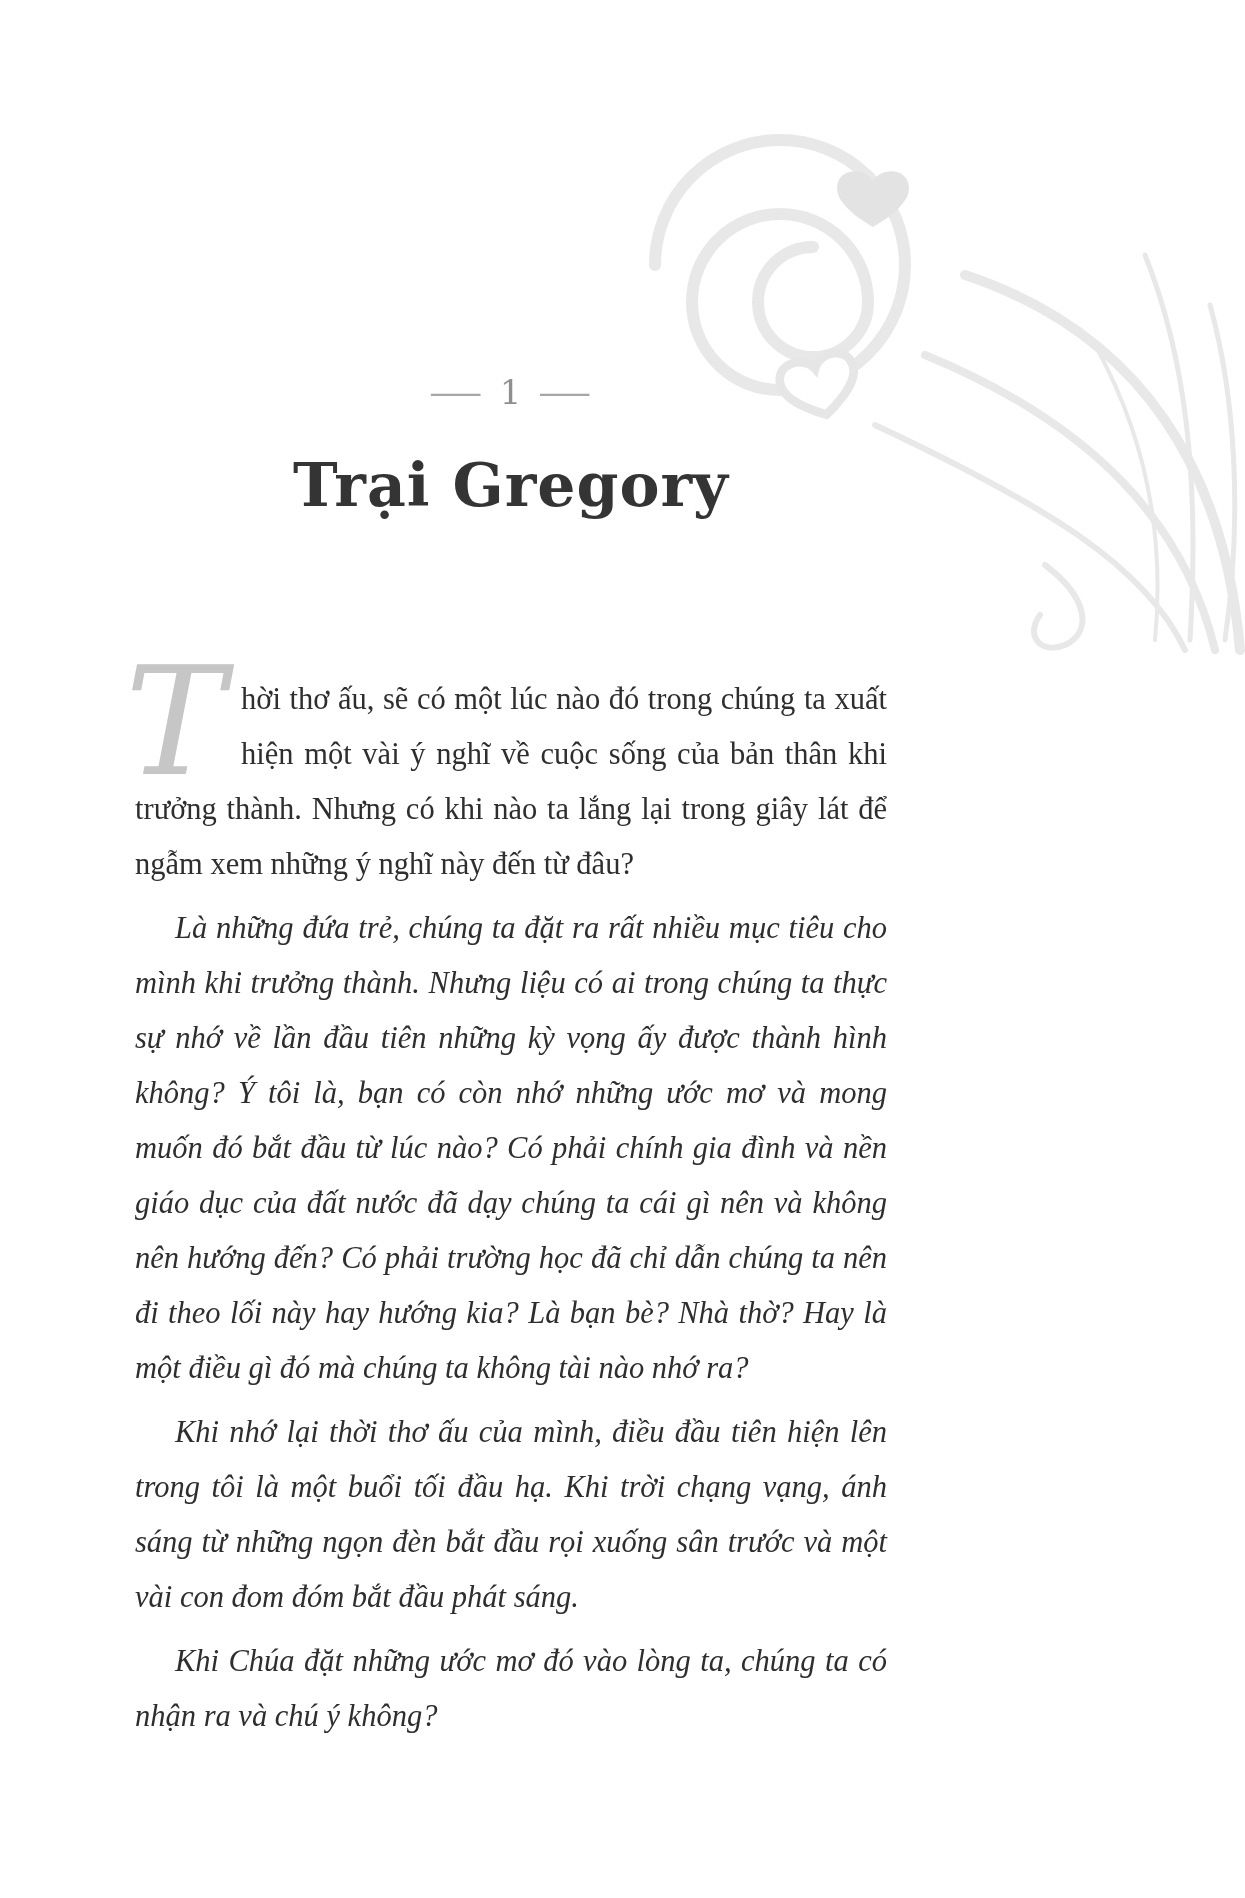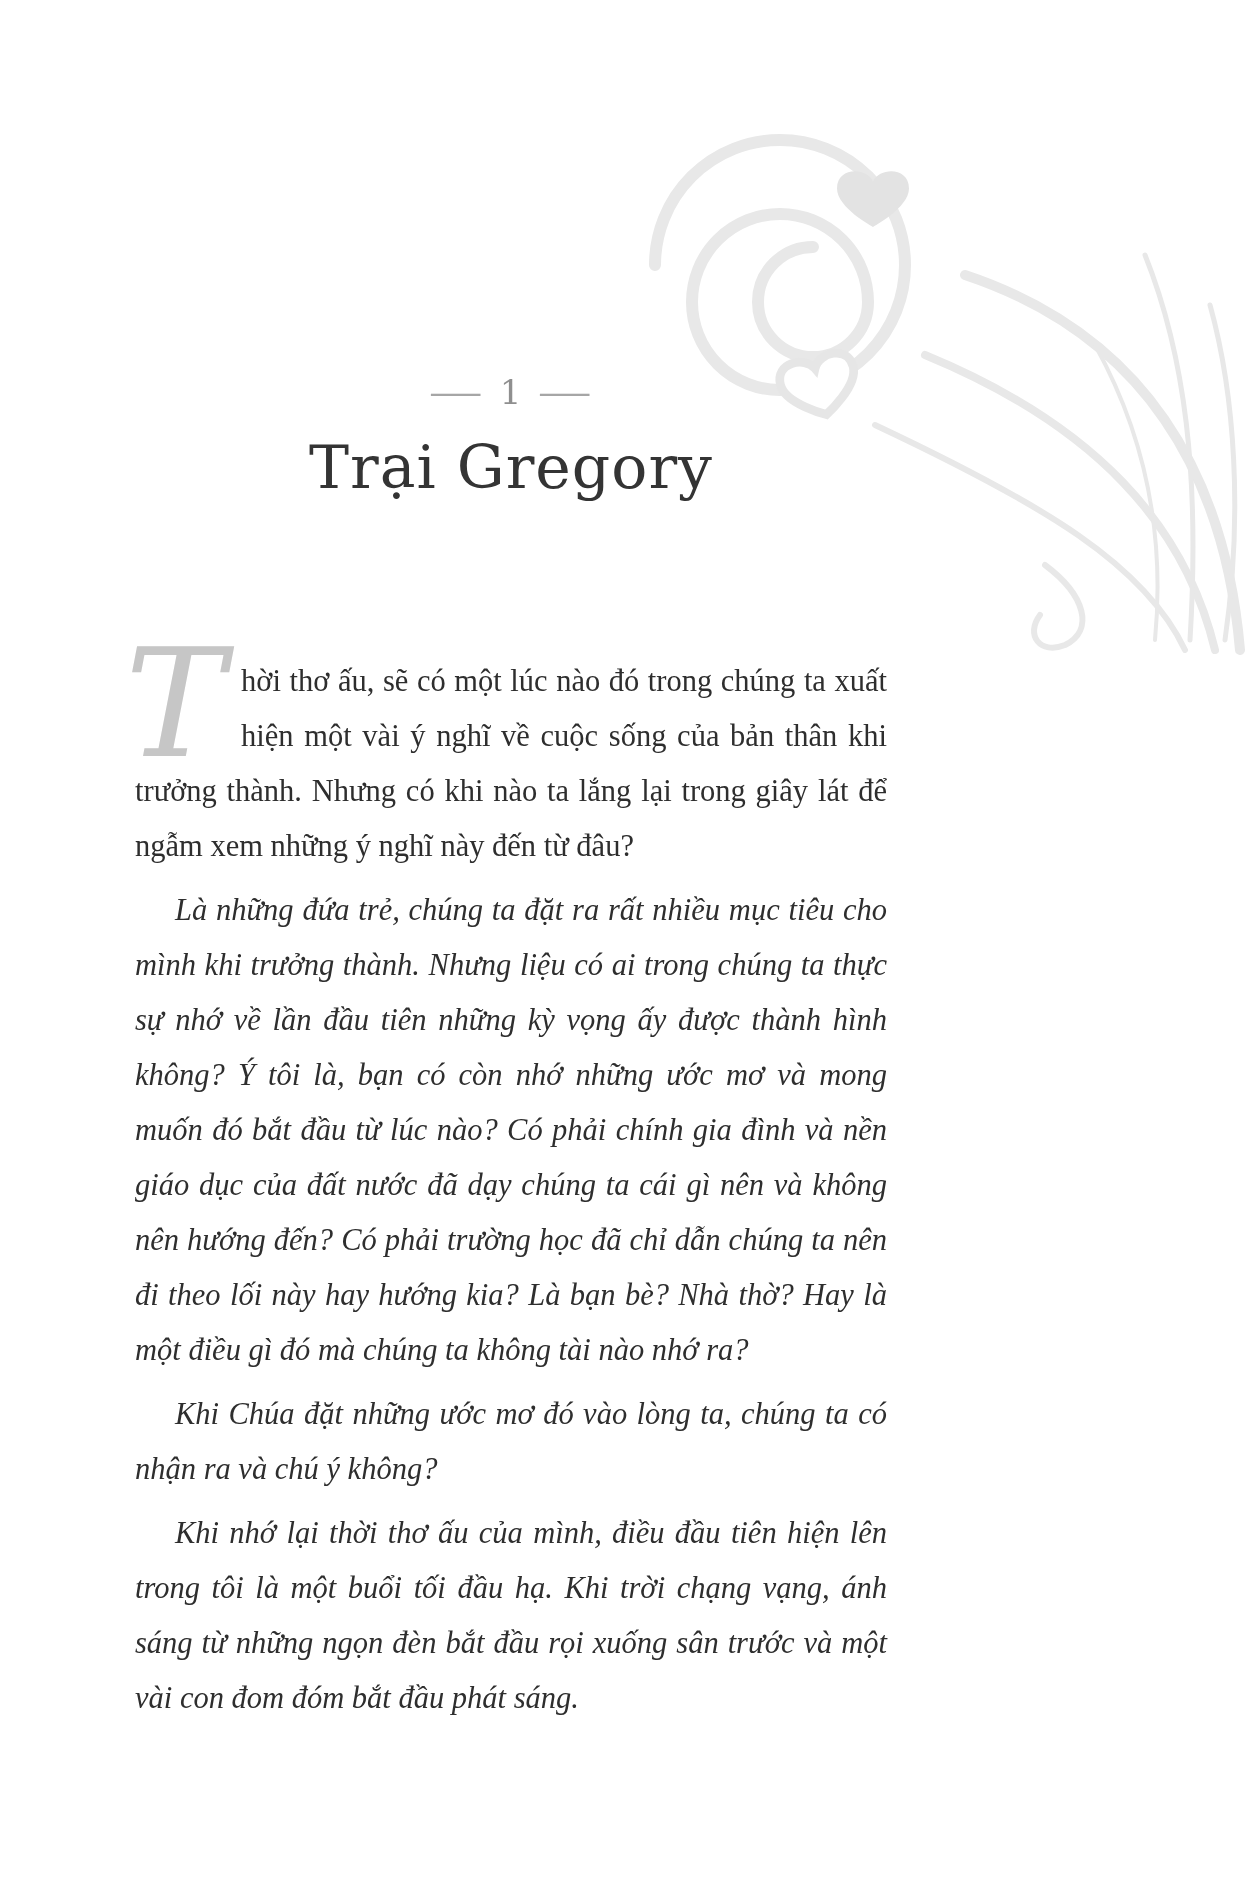--- a/index.html
+++ b/index.html
@@ -40,24 +40,24 @@
   .chapter-number-row .dash {
     display: inline-block;
     transform: scaleX(1.6);
     margin: 0 26px;
     color: #a6a6a6;
   }
   .chapter-number-row .num {
     color: #8f8f8f;
   }
   .chapter-title {
-    margin: 20px 0 0 0;
+    margin: 38px 0 0 0;
     text-align: center;
     font-family: "DejaVu Serif", serif;
-    font-weight: 400;
+    font-weight: 700;
     font-size: 60px;
     color: #343434;
     letter-spacing: 1px;
   }
   .body-text {
     margin-top: 152px;
     font-size: 30.5px;
     line-height: 55px;
     color: #2e2e2e;
     text-align: justify;
@@ -114,18 +114,18 @@
 
     <div class="chapter-number-row">
       <span class="dash">—</span><span class="num">1</span><span class="dash">—</span>
     </div>
 
     <h1 class="chapter-title">Trại Gregory</h1>
 
     <div class="body-text">
       <p class="para first"><span class="dropcap">T</span><span>hời thơ ấu, sẽ có một lúc nào đó trong chúng ta xuất hiện một vài ý nghĩ về cuộc sống của bản thân khi trưởng thành. Nhưng có khi nào ta lắng lại trong giây lát để ngẫm xem những ý nghĩ này đến từ đâu?</span></p>
       <p class="para indent">Là những đứa trẻ, chúng ta đặt ra rất nhiều mục tiêu cho mình khi trưởng thành. Nhưng liệu có ai trong chúng ta thực sự nhớ về lần đầu tiên những kỳ vọng ấy được thành hình không? Ý tôi là, bạn có còn nhớ những ước mơ và mong muốn đó bắt đầu từ lúc nào? Có phải chính gia đình và nền giáo dục của đất nước đã dạy chúng ta cái gì nên và không nên hướng đến? Có phải trường học đã chỉ dẫn chúng ta nên đi theo lối này hay hướng kia? Là bạn bè? Nhà thờ? Hay là một điều gì đó mà chúng ta không tài nào nhớ ra?</p>
+      <p class="para indent">Khi nhớ lại thời thơ ấu của mình, điều đầu tiên hiện lên trong tôi là một buổi tối đầu hạ. Khi trời chạng vạng, ánh sáng từ những ngọn đèn bắt đầu rọi xuống sân trước và một vài con đom đóm bắt đầu phát sáng.</p>
       <p class="para indent">Khi Chúa đặt những ước mơ đó vào lòng ta, chúng ta có nhận ra và chú ý không?</p>
-      <p class="para indent">Khi nhớ lại thời thơ ấu của mình, điều đầu tiên hiện lên trong tôi là một buổi tối đầu hạ. Khi trời chạng vạng, ánh sáng từ những ngọn đèn bắt đầu rọi xuống sân trước và một vài con đom đóm bắt đầu phát sáng.</p>
     </div>
 
   </div>
 </div>
 
 </body></html>

